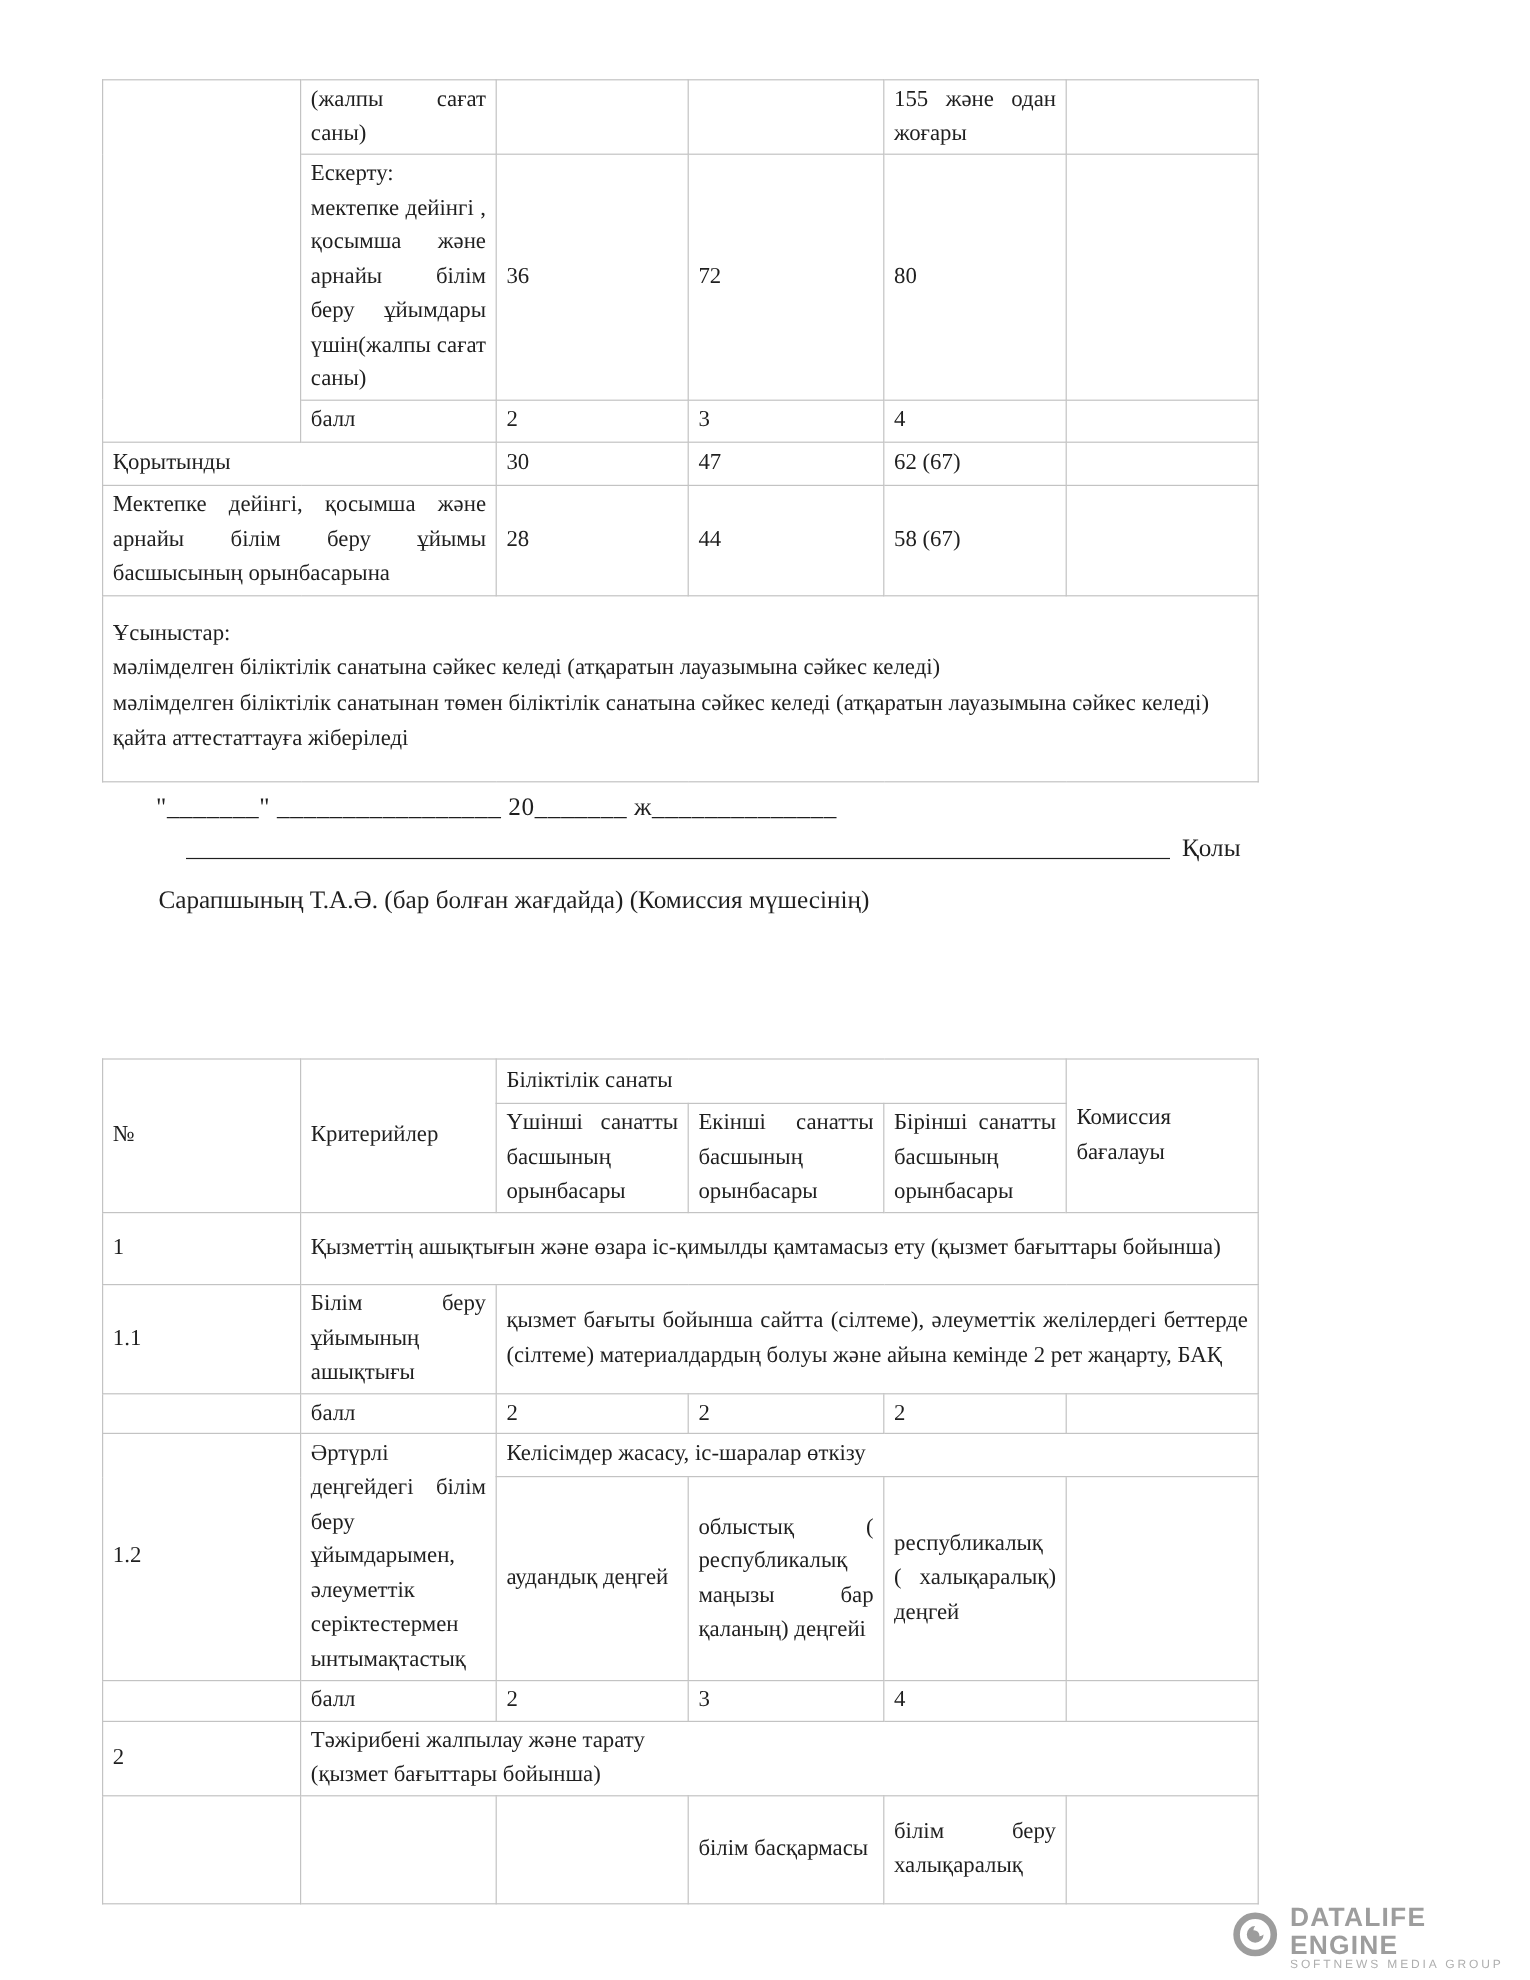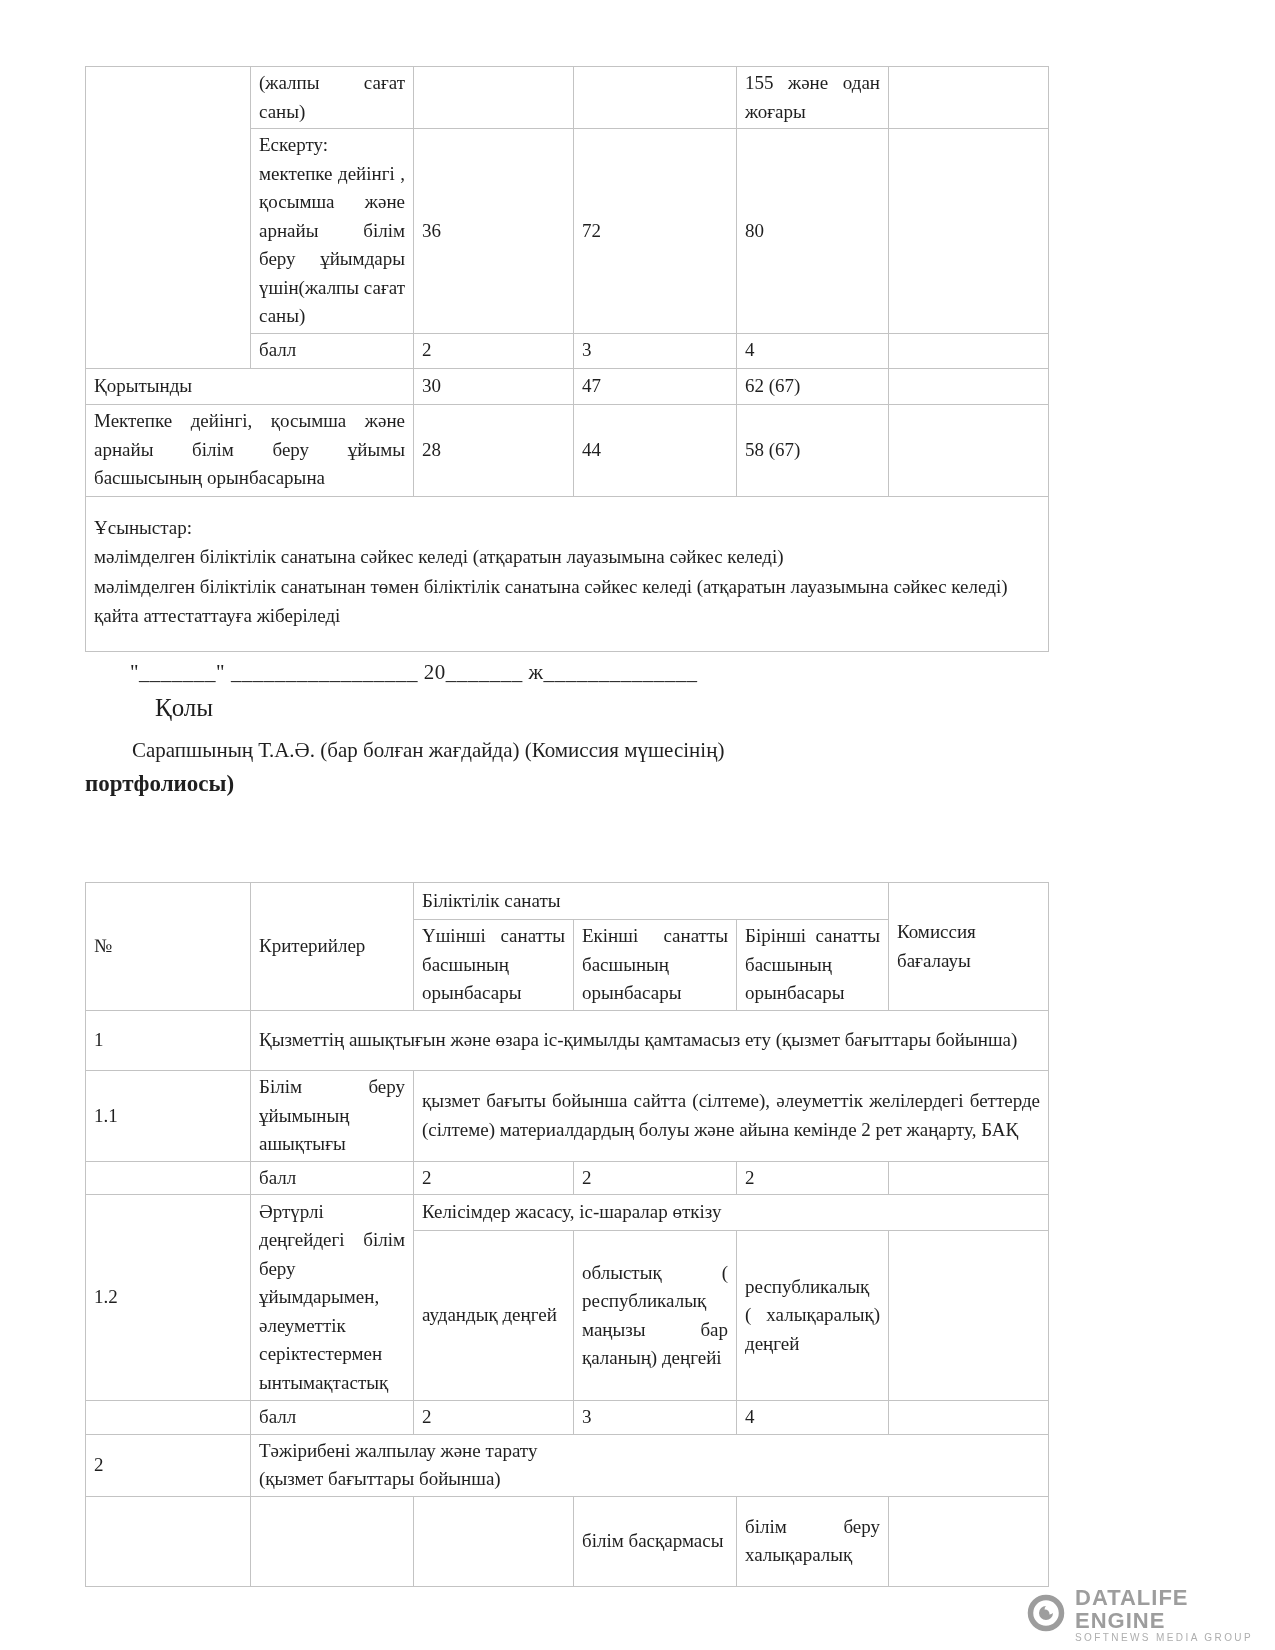--- a/index.html
+++ b/index.html
@@ -48,21 +48,21 @@
 
   .date-line {
     left: 130px; top: 660px; font-size: 21px; white-space: nowrap;
     letter-spacing: 0.5px;
   }
   .sig-row {
     left: 155px; top: 694px; white-space: nowrap;
     display: flex; align-items: baseline; gap: 10px;
   }
   .sig-rule { font-size: 20px; letter-spacing: 0; overflow: hidden; display: inline-block; max-width: 905px; }
-  .sig-label { font-size: 25px; }
+  .sig-label { font-size: 21px; }
   .expert-line { left: 85px; top: 738px; font-size: 21px; margin-left: 47px; }
   .section-heading {
     left: 85px; top: 768px; width: 1040px;
     font-size: 23px; font-weight: bold; line-height: 1.42;
   }
   .section-heading .l1 { display: block; text-align: justify; text-align-last: justify; }
   .section-heading .l2 { display: block; }
 
   .watermark {
     left: 1026px; top: 1586px; display: flex; align-items: center; gap: 9px;
@@ -131,26 +131,26 @@
       <div>мәлімделген біліктілік санатына сәйкес келеді (атқаратын лауазымына сәйкес келеді)</div>
       <div>мәлімделген біліктілік санатынан төмен біліктілік санатына сәйкес келеді (атқаратын лауазымына сәйкес келеді)</div>
       <div>қайта аттестаттауға жіберіледі</div>
     </td>
   </tr>
 </tbody>
   </table>
 
 <div class="abs date-line">"_______" _________________ 20_______ ж______________</div>
 <div class="abs sig-row">
+  <span class="sig-rule">__________________________________________________________________________________</span>
   <span class="sig-label">Қолы</span>
 </div>
 <div class="abs expert-line">Сарапшының Т.А.Ә. (бар болған жағдайда) (Комиссия мүшесінің)</div>
 
 <div class="abs section-heading">
-  <span class="l2">портфолиосы)</span>
 </div>
 
 <table class="doc-table" id="t2" style="top:882px">
   <colgroup>
     <col style="width:165px">
       <col style="width:163px">
       <col style="width:160px">
     <col style="width:163px">
       <col style="width:152px">
       <col style="width:160px">

